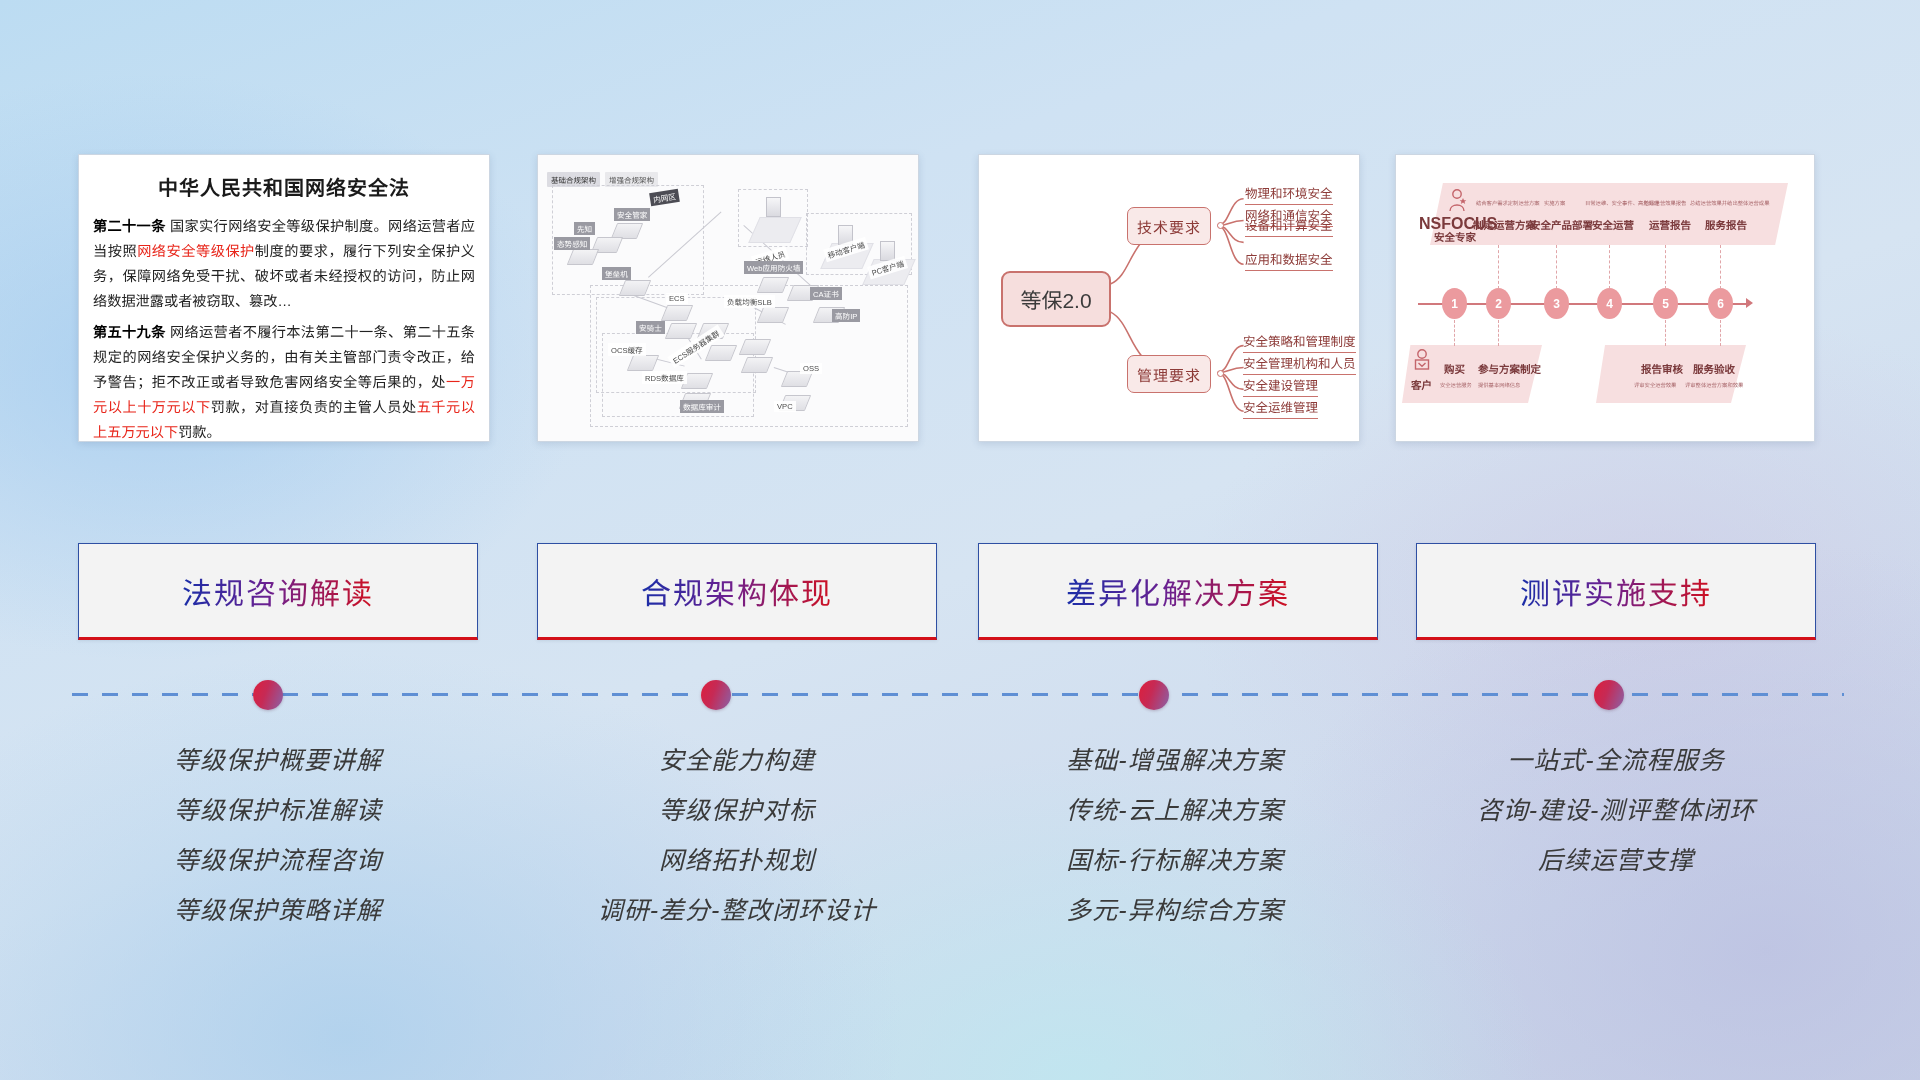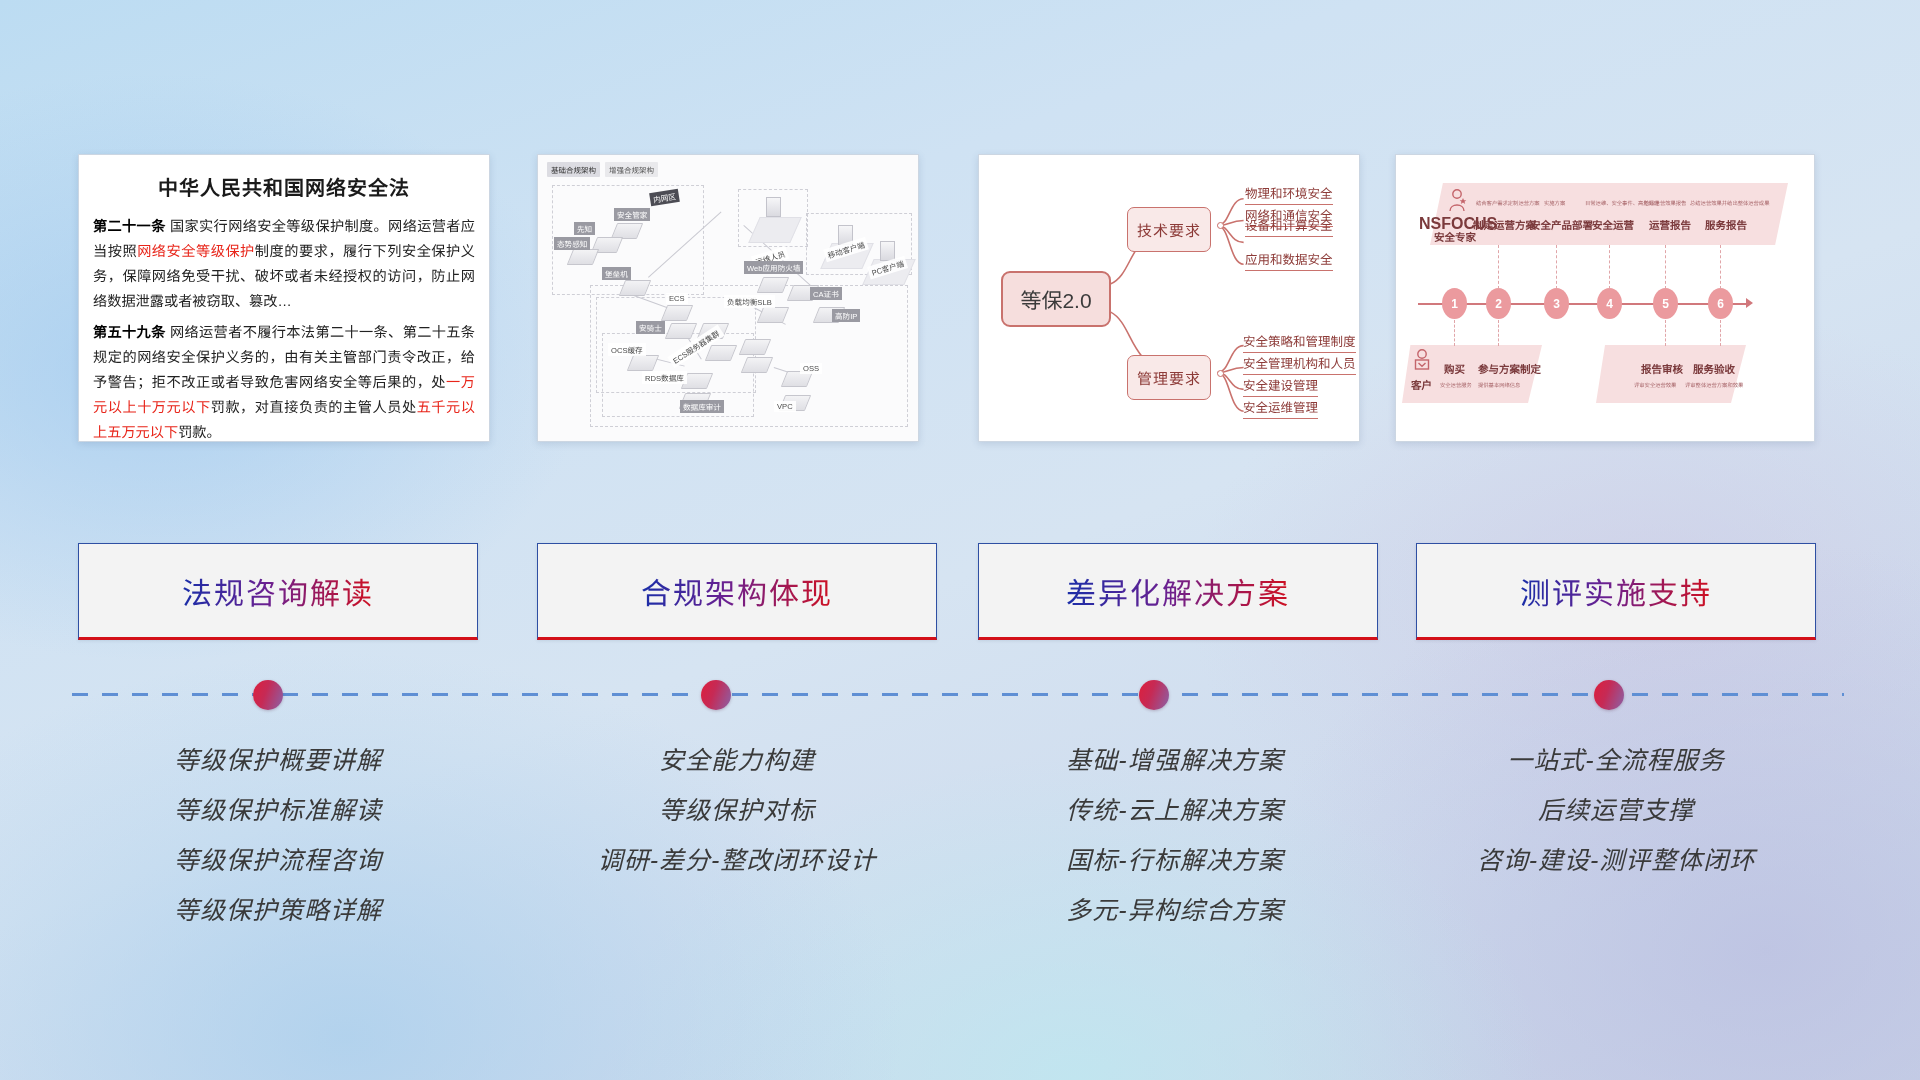--- a/index.html
+++ b/index.html
@@ -68,21 +68,21 @@
   .hl { color: #e8251a; }
 
   
   .arch {
     position: relative;
     width: 100%;
     height: 100%;
     background: #fbfbfc;
   }
   .arch .tabs {
-    position: absolute; top: 7px; left: 9px;
+    position: absolute; top: 17px; left: 9px;
     display: flex; gap: 5px;
   }
   .arch .tab {
     font-size: 7.5px; color: #555;
     background: #e9e9ec; padding: 2px 4px; border-radius: 1px;
   }
   .arch .tab.active { background: #dcdce2; color: #333; }
   .arch .zone {
     position: absolute;
     border: 1px dashed #cfcfd6;
@@ -133,21 +133,21 @@
   .mm { position: relative; width: 100%; height: 100%; background:#fff; }
   .mm .root {
     position: absolute; left: 22px; top: 116px;
     width: 110px; height: 56px;
     background: #f6dedd; border: 2px solid #c9726d; border-radius: 9px;
     display: flex; align-items: center; justify-content: center;
     font-size: 21px; color: #3b3b3b;
   }
   .mm .branch {
     position: absolute;
-    width: 84px; height: 45px;
+    width: 84px; height: 38px;
     background: #f9e9e8; border: 1.6px solid #c9726d; border-radius: 7px;
     display: flex; align-items: center; justify-content: center;
     font-size: 15px; color: #8d3b38; letter-spacing: 1px;
   }
   .mm .branch-tech { left: 148px; top: 52px; }
   .mm .branch-mgmt { left: 148px; top: 200px; }
   .mm .leaf {
     position: absolute;
     font-size: 12.5px;
     color: #8d3b38;
@@ -502,30 +502,31 @@
     <div class="list-col col-1">
       <div class="item">等级保护概要讲解</div>
       <div class="item">等级保护标准解读</div>
       <div class="item">等级保护流程咨询</div>
       <div class="item">等级保护策略详解</div>
     </div>
 
     <div class="list-col col-2">
       <div class="item">安全能力构建</div>
       <div class="item">等级保护对标</div>
+      <div class="item">网络拓扑规划</div>
       <div class="item">调研-差分-整改闭环设计</div>
     </div>
 
     <div class="list-col col-3">
       <div class="item">基础-增强解决方案</div>
       <div class="item">传统-云上解决方案</div>
       <div class="item">国标-行标解决方案</div>
       <div class="item">多元-异构综合方案</div>
     </div>
 
     <div class="list-col col-4">
       <div class="item">一站式-全流程服务</div>
+      <div class="item">咨询-建设-测评整体闭环</div>
       <div class="item">后续运营支撑</div>
-      <div class="item">咨询-建设-测评整体闭环</div>
     </div>
   </div>
 
 </div>
 
 </body></html>

